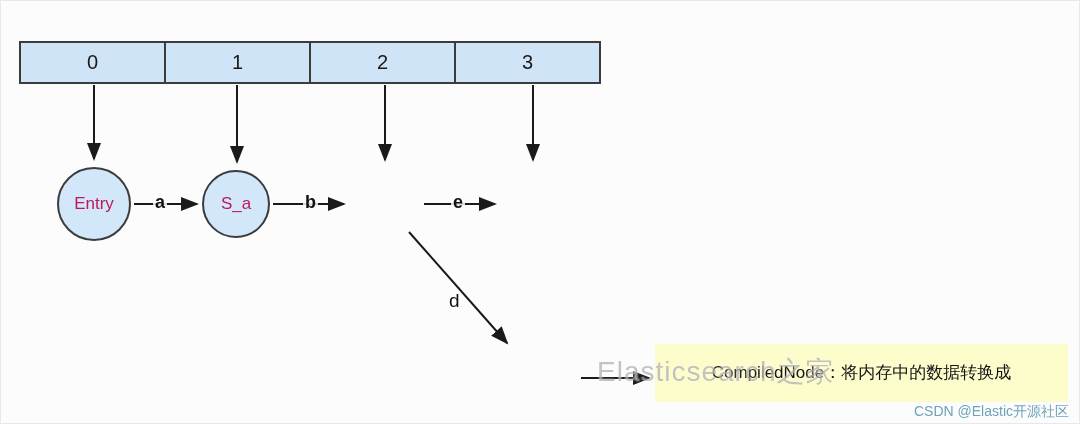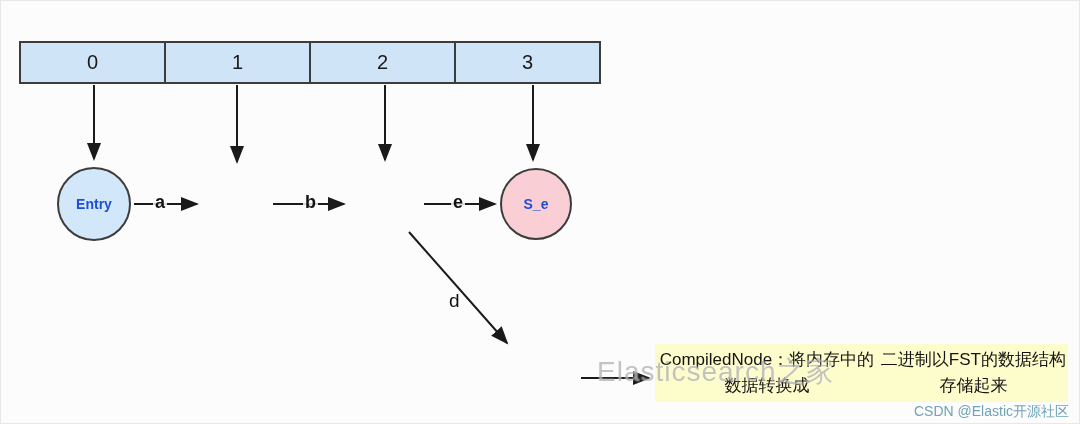--- a/index.html
+++ b/index.html
@@ -34,23 +34,22 @@
   svg.edges{position:absolute;left:0;top:0;z-index:1;}
   .edge{stroke:#1a1a1a;stroke-width:2;fill:none;}
   
   .node{
     position:absolute;
     border-radius:50%;
     box-sizing:border-box;
     border:2px solid #3c3c3c;
     background:#d2e7f9;
     display:flex;align-items:center;justify-content:center;
-    font-size:14px;color:#1d4ed8;
+    font-size:17px;color:#be185d;
     z-index:2;
-    font-weight:bold;
   }
   .node-entry{left:56px;top:166px;width:74px;height:74px;}
   .node-sa{left:201px;top:169px;width:68px;height:68px;}
   .node-sb{left:348px;top:167px;width:72px;height:72px;}
   .node-se{left:499px;top:167px;width:72px;height:72px;background:#f9ced4;}
   .node-sd{left:495px;top:336px;width:82px;height:82px;border:3px solid #1f8ae0;z-index:3;}
   
   .edge-label{
     position:absolute;
     font-size:18px;font-weight:bold;color:#111;
@@ -120,29 +119,28 @@
   </svg>
 
   <div class="array-row">
     <div class="array-cell">0</div>
     <div class="array-cell">1</div>
     <div class="array-cell">2</div>
     <div class="array-cell">3</div>
   </div>
 
   <div class="node node-entry">Entry</div>
-  <div class="node node-se">S_e</div>
+  <div class="node node-sa">S_a</div>
 
   <span class="edge-label lbl-a">a</span>
   <span class="edge-label lbl-b">b</span>
   <span class="edge-label lbl-e">e</span>
   <span class="edge-label lbl-d">d</span>
 
   <div class="annotation">
     <span>CompiledNode：将内存中的数据转换成</span>
-    <span>二进制以FST的数据结构存储起来</span>
   </div>
 
   <div class="watermark">Elasticsearch之家</div>
 
   <div class="credit">CSDN @Elastic开源社区</div>
 
 </div>
 
 </body></html>

